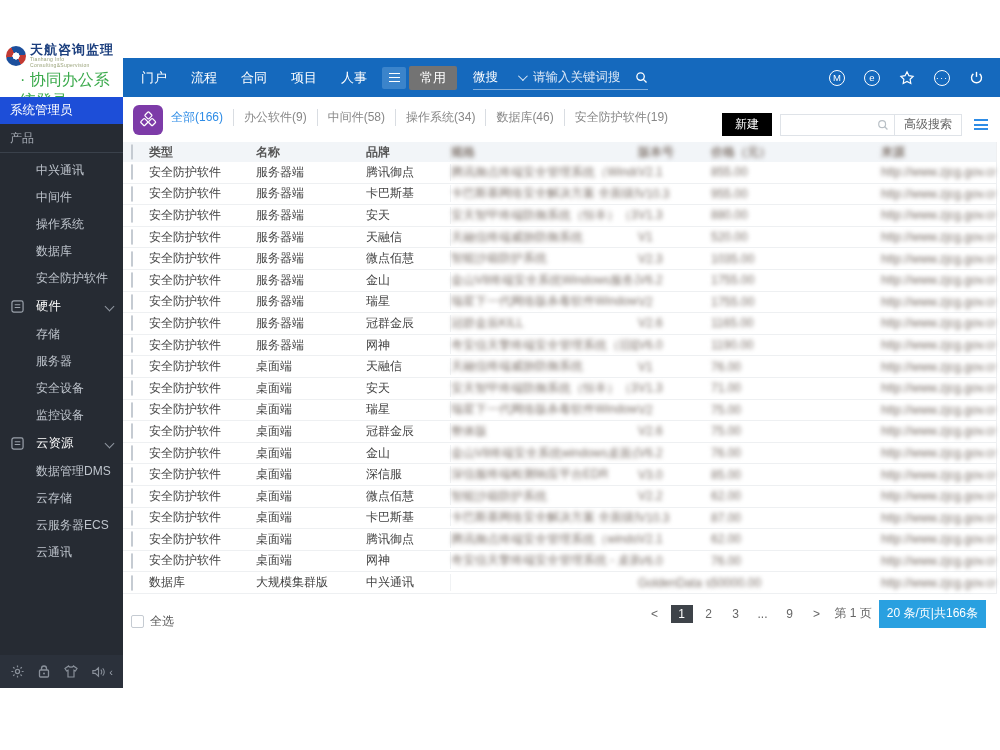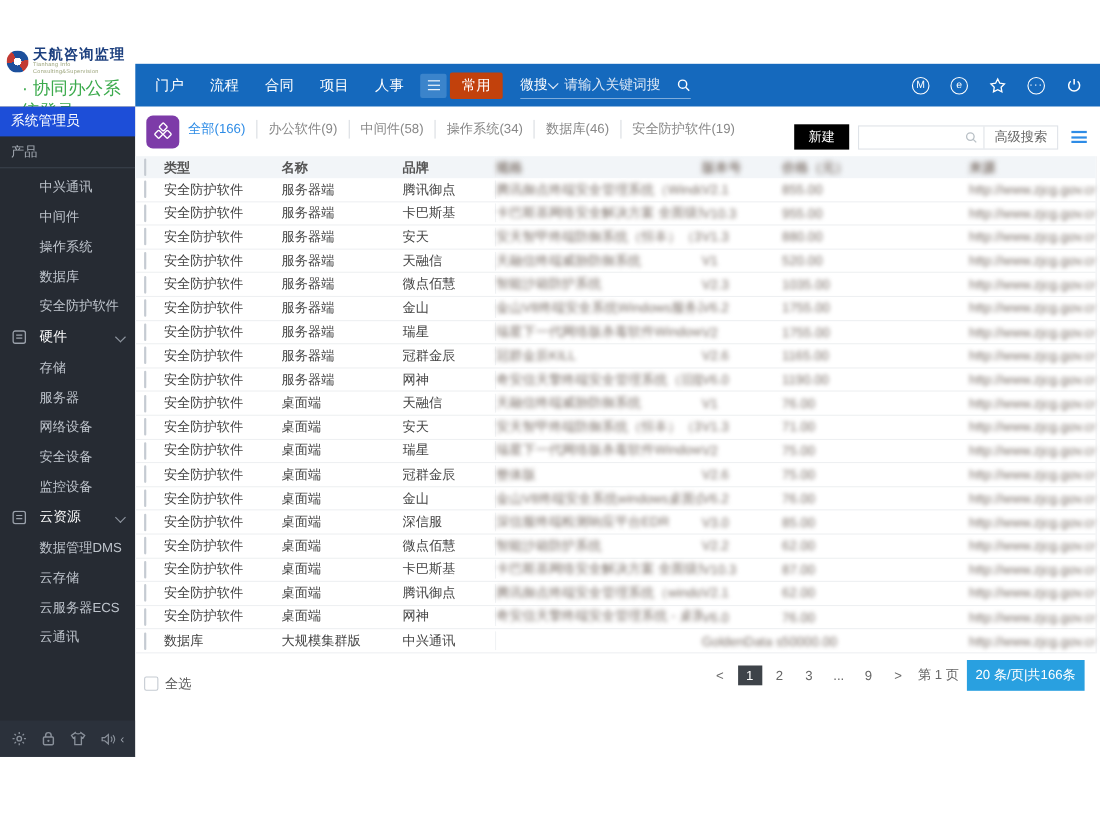--- a/index.html
+++ b/index.html
@@ -15,23 +15,23 @@
      conic-gradient(#1c4f9c 0 80deg,#c23a33 80deg 150deg,#1c4f9c 150deg 260deg,#c23a33 260deg 330deg,#1c4f9c 330deg 360deg);
      flex:0 0 20px;}
   .brand-name{font-size:13px;font-weight:bold;color:#1c3f7e;letter-spacing:1px;line-height:13px;}
   .brand-sub{font-size:5px;color:#9aa37a;letter-spacing:.3px;}
   .brand-login{font-size:16px;color:#3baa4c;margin:2px 0 0 14px;}
   .bluebar{flex:1;background:#1569bd;display:flex;align-items:center;color:#fff;padding-left:6px;}
   .nav-item{font-size:13px;padding:0 12px;cursor:pointer;}
   .menu-btn{background:#3b84cb;border-radius:2px;width:24px;height:22px;display:flex;align-items:center;justify-content:center;margin:0 3px;}
   .menu-btn .bars{display:flex;flex-direction:column;gap:2.5px;}
   .menu-btn .bars i{display:block;width:11px;height:1.6px;background:#fff;}
-  .nav-active{background:#c2410c;border-radius:2px;padding:3px 11px;font-size:13px;margin-right:16px;}
+  .nav-active{background:#737373;border-radius:2px;padding:3px 11px;font-size:13px;margin-right:16px;}
   .wsearch{display:flex;align-items:center;font-size:12.5px;border-bottom:1px solid rgba(255,255,255,.45);padding-bottom:3px;margin-top:3px;}
-  .wsearch .scope{display:flex;align-items:center;gap:0;padding-right:8px;}
+  .wsearch .scope{display:flex;align-items:center;gap:20px;padding-right:8px;}
   .chev-down{width:6px;height:6px;border-right:1.4px solid #dce9f7;border-bottom:1.4px solid #dce9f7;transform:rotate(45deg) translateY(-2px);display:inline-block;}
   .wsearch .ph{color:#e6eef9;opacity:.95;min-width:96px;}
   .mag{width:13px;height:13px;margin-left:6px;}
   .top-icons{margin-left:auto;display:flex;align-items:center;gap:19px;padding-right:16px;}
   .cico{width:16px;height:16px;border:1.3px solid #fff;border-radius:50%;display:flex;align-items:center;justify-content:center;font-size:9.5px;color:#fff;box-sizing:border-box;}
 
   
   .body{flex:1;display:flex;min-height:0;}
   .sidebar{width:123px;flex:0 0 123px;background:#262b33;display:flex;flex-direction:column;color:#bfc5cd;}
   .side-head{height:27px;background:#1d4ed8;color:#fff;font-size:12.5px;display:flex;align-items:center;padding-left:10px;flex:0 0 27px;}
@@ -158,21 +158,20 @@
           <div class="grp">
             <svg width="13" height="13" viewBox="0 0 14 14">
               <rect x="1" y="1" width="12" height="12" rx="2" fill="none" stroke="#9aa1ab" stroke-width="1.3"></rect>
               <path d="M4 5h6M4 8h6" stroke="#9aa1ab" stroke-width="1.1"></path>
             </svg>
             <span class="glabel">硬件</span>
             <span class="gchev"></span>
           </div>
           <div class="child">存储</div>
           <div class="child">服务器</div>
-          <div class="child">网络设备</div>
           <div class="child">安全设备</div>
           <div class="child">监控设备</div>
           <div class="grp">
             <svg width="13" height="13" viewBox="0 0 14 14">
               <rect x="1" y="1" width="12" height="12" rx="2" fill="none" stroke="#9aa1ab" stroke-width="1.3"></rect>
               <path d="M4 5h6M4 8h6" stroke="#9aa1ab" stroke-width="1.1"></path>
             </svg>
             <span class="glabel">云资源</span>
             <span class="gchev"></span>
           </div>

